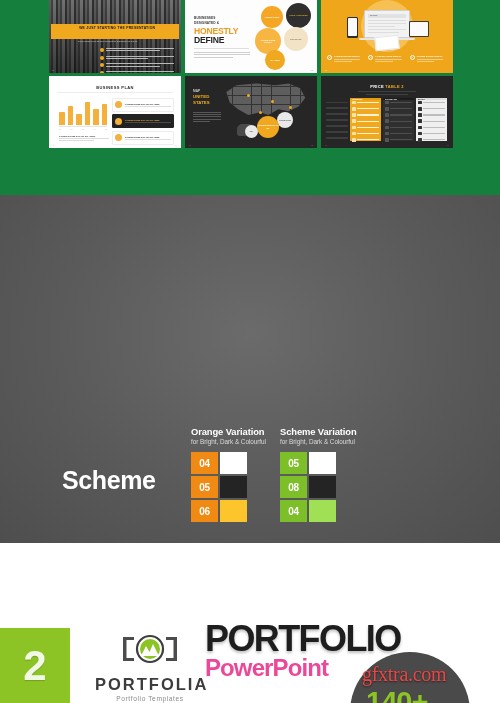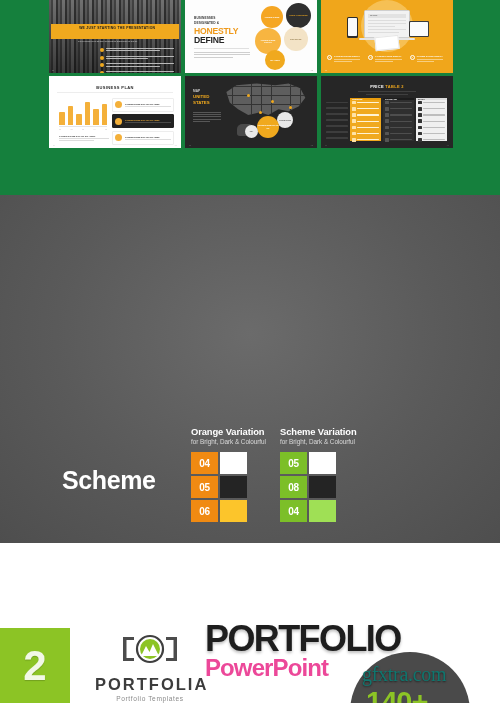--- a/index.html
+++ b/index.html
@@ -230,21 +230,21 @@
   .title-block { position:absolute; left:205px; top:620px; }
   .tb-multi { font-size:18px; font-weight:bold; color:#9a9a9a; letter-spacing:-.5px; line-height:1; }
   .tb-port  { font-size:36px; font-weight:bold; color:#1e1e1e; letter-spacing:-1.6px; line-height:.98;
               margin-top:1px; text-shadow:0 2px 3px rgba(0,0,0,.25);}
   .tb-ppt   { font-size:24px; font-weight:bold; color:#ec4899; letter-spacing:-.9px; line-height:1;}
 
   .badge-circle { position:absolute; left:350px; top:652px; width:120px; height:120px;
     border-radius:50%; background:#4a4a4a; }
   .badge-140 { position:absolute; left:366px; top:686px; font-size:29px; font-weight:bold;
     color:#8cc425; letter-spacing:-1px; }
-  .watermark { position:absolute; left:362px; top:663px; font-size:20px; color:#0f766e;
+  .watermark { position:absolute; left:362px; top:663px; font-size:20px; color:#ef4444;
     font-family:"Liberation Serif", serif; letter-spacing:-.3px;
     text-shadow:0 1px 2px rgba(0,0,0,.55); }
 </style>
 </head>
 <body>
 
 <div class="page">
 
   <div class="slides-section">
     <div class="slides-grid">

